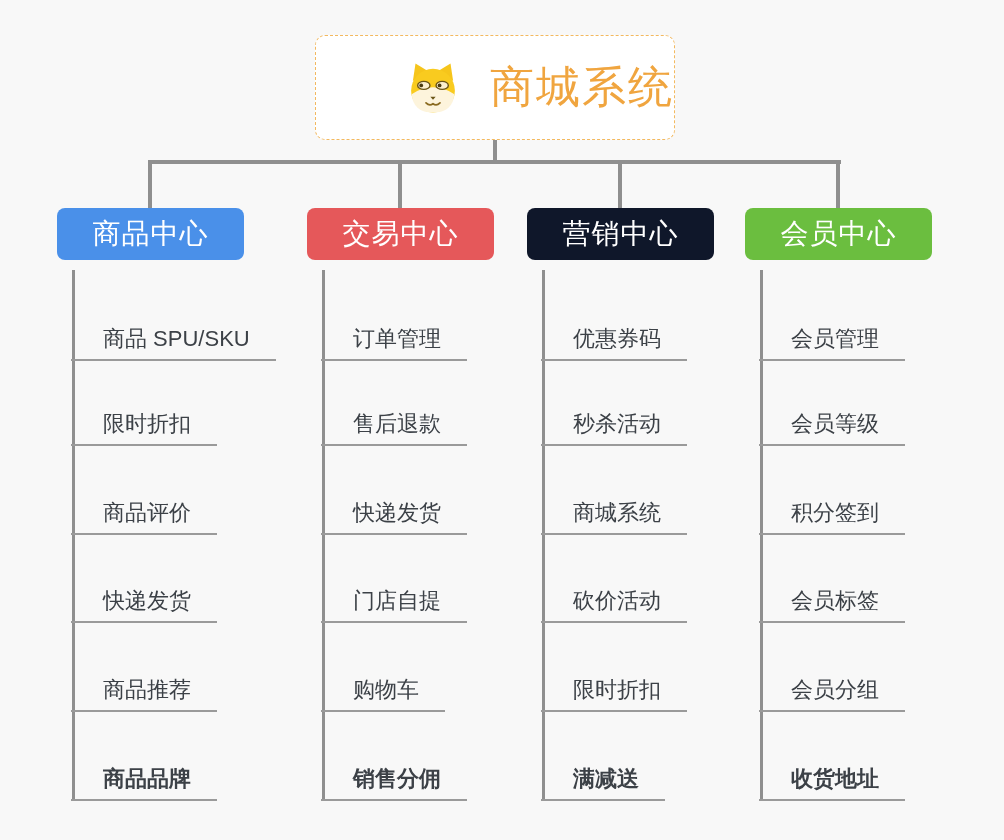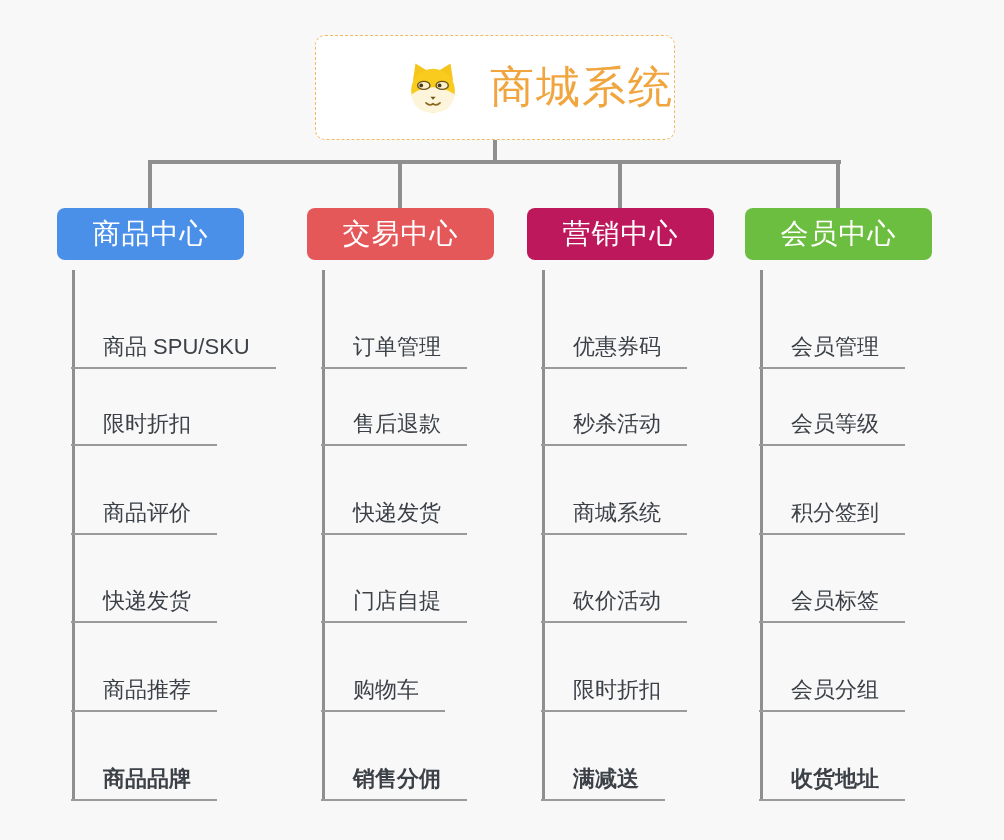--- a/index.html
+++ b/index.html
@@ -69,21 +69,21 @@
     position:absolute;
     left:14px;
     display:inline-block;
     white-space:nowrap;
     font-size:22px;
     line-height:30px;
     color:#3C4147;
     padding:0 26px 5px 32px;
     border-bottom:2px solid #9A9A9A;
   }
-  .child.r0 { top:124px; }
+  .child.r0 { top:116px; }
   .child.r1 { top:201px; }
   .child.r2 { top:290px; }
   .child.r3 { top:378px; }
   .child.r4 { top:467px; }
   .child.r5 { top:556px;font-weight:bold; }
 </style>
 </head>
 <body>
 
 <div id="canvas">
@@ -127,21 +127,21 @@
     <div class="trunk"></div>
     <div class="child r0">订单管理</div>
     <div class="child r1">售后退款</div>
     <div class="child r2">快递发货</div>
     <div class="child r3">门店自提</div>
     <div class="child r4">购物车</div>
     <div class="child r5">销售分佣</div>
   </div>
 
   <div class="branch b2">
-    <div class="branch-box" style="background: #be185d;">营销中心</div>
+    <div class="branch-box" style="background: #0f172a;">营销中心</div>
     <div class="trunk"></div>
     <div class="child r0">优惠券码</div>
     <div class="child r1">秒杀活动</div>
     <div class="child r2">商城系统</div>
     <div class="child r3">砍价活动</div>
     <div class="child r4">限时折扣</div>
     <div class="child r5">满减送</div>
   </div>
 
   <div class="branch b3">

